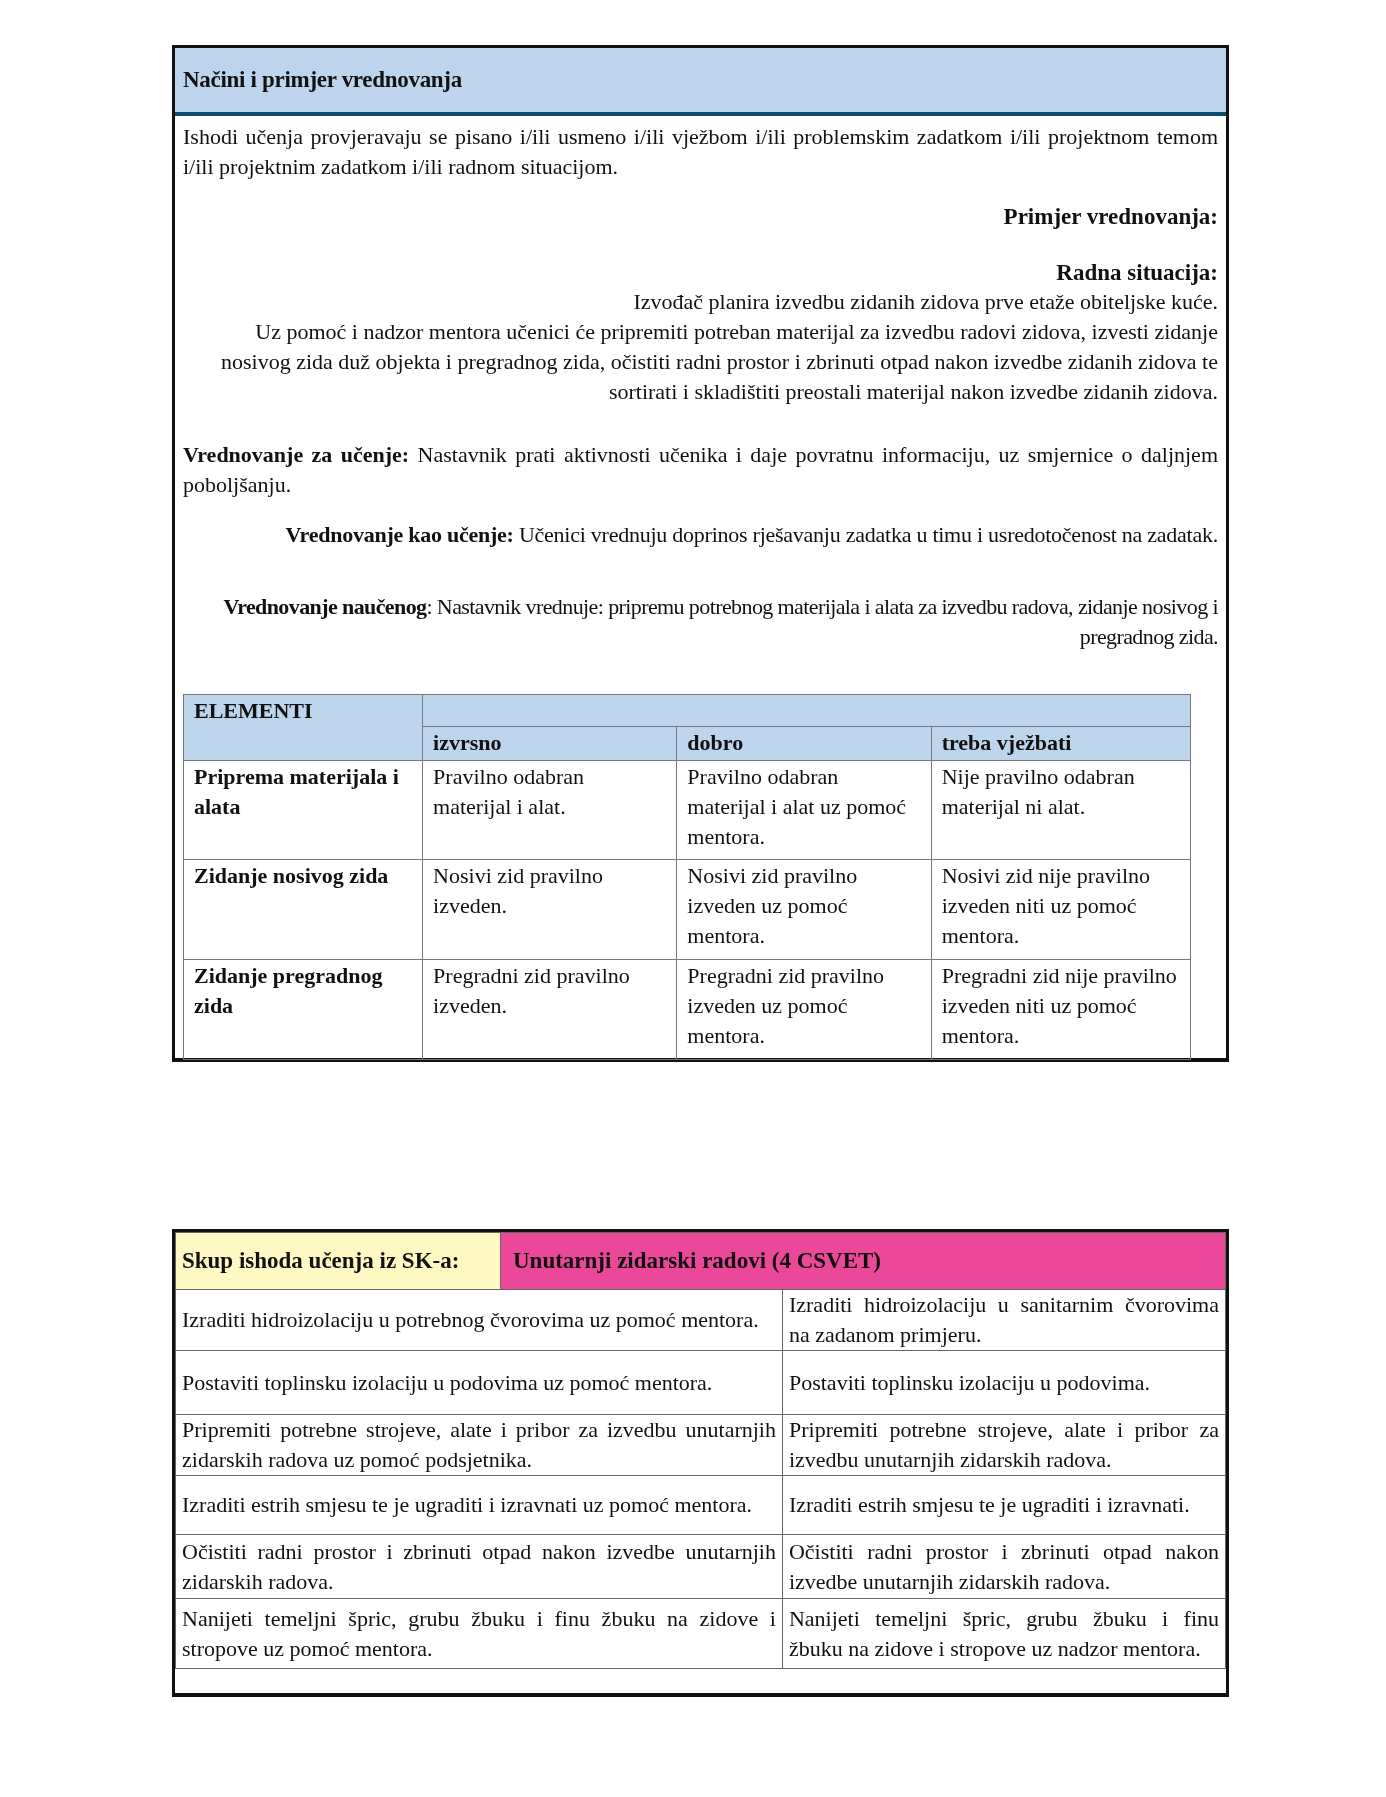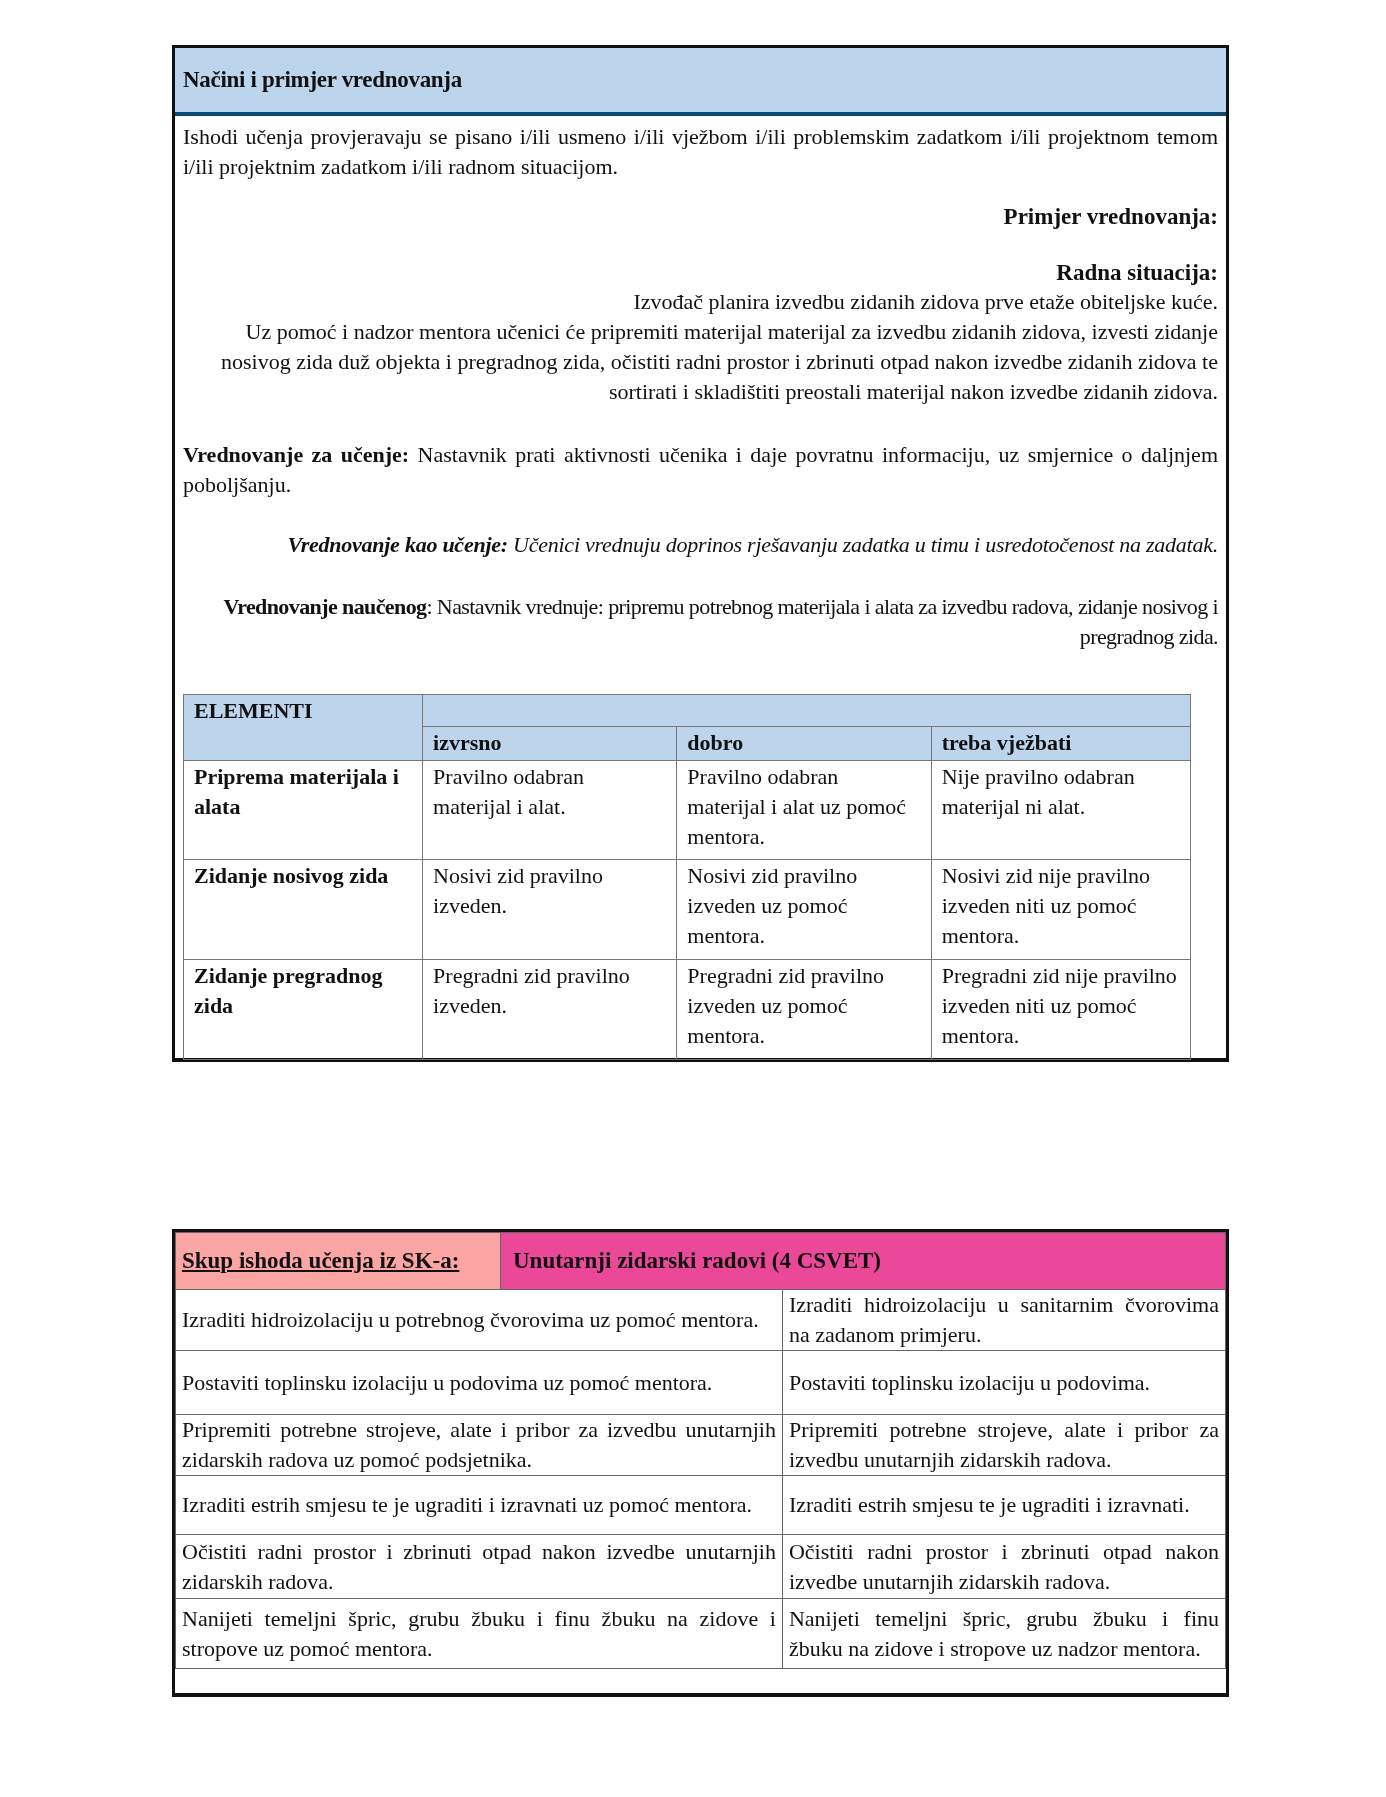--- a/index.html
+++ b/index.html
@@ -26,42 +26,42 @@
     #inner .c1 { width: 230px; }
     #inner .c2 { width: 230px; }
     #inner .c3 { width: 235px; }
 
     
     #t2 { position: absolute; left: 172px; top: 1229px; width: 1057px; height: 468px;
           border: 3px solid #111; border-bottom-width: 4px; box-sizing: border-box; }
     #t2 table { border-collapse: collapse; width: 100%; font-size: 22px; line-height: 30px; }
     #t2 td { border: 1.5px solid #666; padding: 0 6px; vertical-align: middle; }
     #t2 .r-top td { height: 56px; font-weight: bold; font-size: 23px; }
-    #t2 .set-label { background: #fca5a5; width: 312px; text-decoration: underline; }
+    #t2 .set-label { background: #fef9c3; width: 312px; }
     #t2 .set-value { background: #ec4899; padding-left: 12px; }
     #t2 .r-head td { background: #bdd5ec; font-weight: bold; text-align: center; height: 34px; font-size: 23px; }
     #t2 .r-body td { text-align: justify; text-align-last: left; }
     #t2 .col-l { width: 516px; }
   </style>
 </head>
 <body>
 
 <div id="t1">
   <div class="hdr">Načini i primjer vrednovanja</div>
   <div class="body">
     <div class="p just" style="top:6px;">Ishodi učenja provjeravaju se pisano i/ili usmeno i/ili vježbom i/ili problemskim zadatkom i/ili projektnom temom i/ili projektnim zadatkom i/ili radnom situacijom.</div>
     <div class="p b" style="top:86px; font-size:23px;">Primjer vrednovanja:</div>
     <div class="p b" style="top:142px; font-size:23px;">Radna situacija:</div>
     <div class="p" style="top:171px;">Izvođač planira izvedbu zidanih zidova prve etaže obiteljske kuće.</div>
-    <div class="p" style="top:201px;">Uz pomoć i nadzor mentora učenici će pripremiti materijal materijal za izvedbu zidanih zidova, izvesti zidanje nosivog zida duž objekta i pregradnog zida, očistiti radni prostor i zbrinuti otpad nakon izvedbe zidanih zidova te sortirati i skladištiti preostali materijal nakon izvedbe zidanih zidova.</div>
+    <div class="p" style="top:201px;">Uz pomoć i nadzor mentora učenici će pripremiti potreban materijal za izvedbu radovi zidova, izvesti zidanje nosivog zida duž objekta i pregradnog zida, očistiti radni prostor i zbrinuti otpad nakon izvedbe zidanih zidova te sortirati i skladištiti preostali materijal nakon izvedbe zidanih zidova.</div>
 
     <div class="p just" style="top:324px;">
       <span class="b">Vrednovanje za učenje:</span><span> Nastavnik prati aktivnosti učenika i daje povratnu informaciju, uz smjernice o daljnjem poboljšanju.</span>
     </div>
-    <div class="p" style="top:414px; letter-spacing:-0.25px;font-style:italic;">
+    <div class="p" style="top:404px; letter-spacing:-0.25px;">
       <span class="b">Vrednovanje kao učenje:</span><span> Učenici vrednuju doprinos rješavanju zadatka u timu i usredotočenost na zadatak.</span>
     </div>
     <div class="p cond" style="top:476px;">
       <span class="b">Vrednovanje naučenog</span><span>: Nastavnik vrednuje: pripremu potrebnog materijala i alata za izvedbu radova, zidanje nosivog i pregradnog zida.</span>
     </div>
 
     <table id="inner">
       <tbody>
           <tr>
         <td class="hd c0" rowspan="2" style="height:64px;">ELEMENTI</td>

